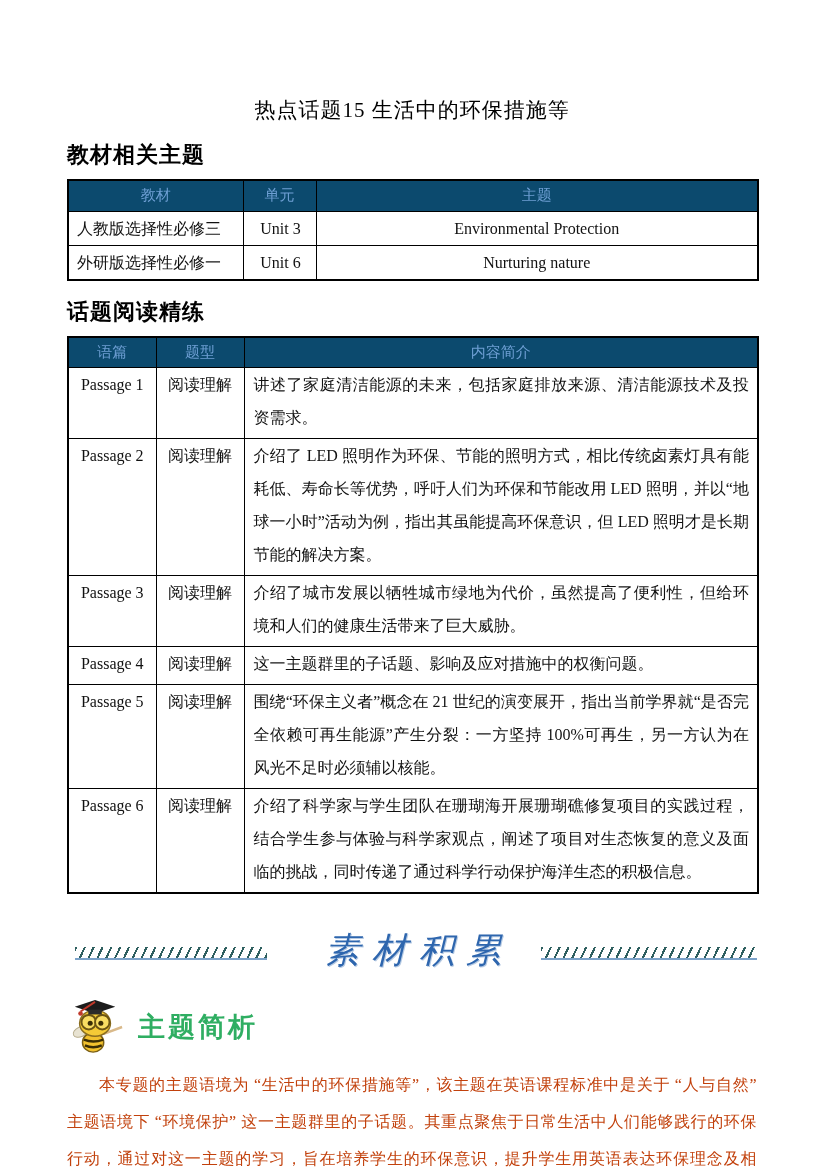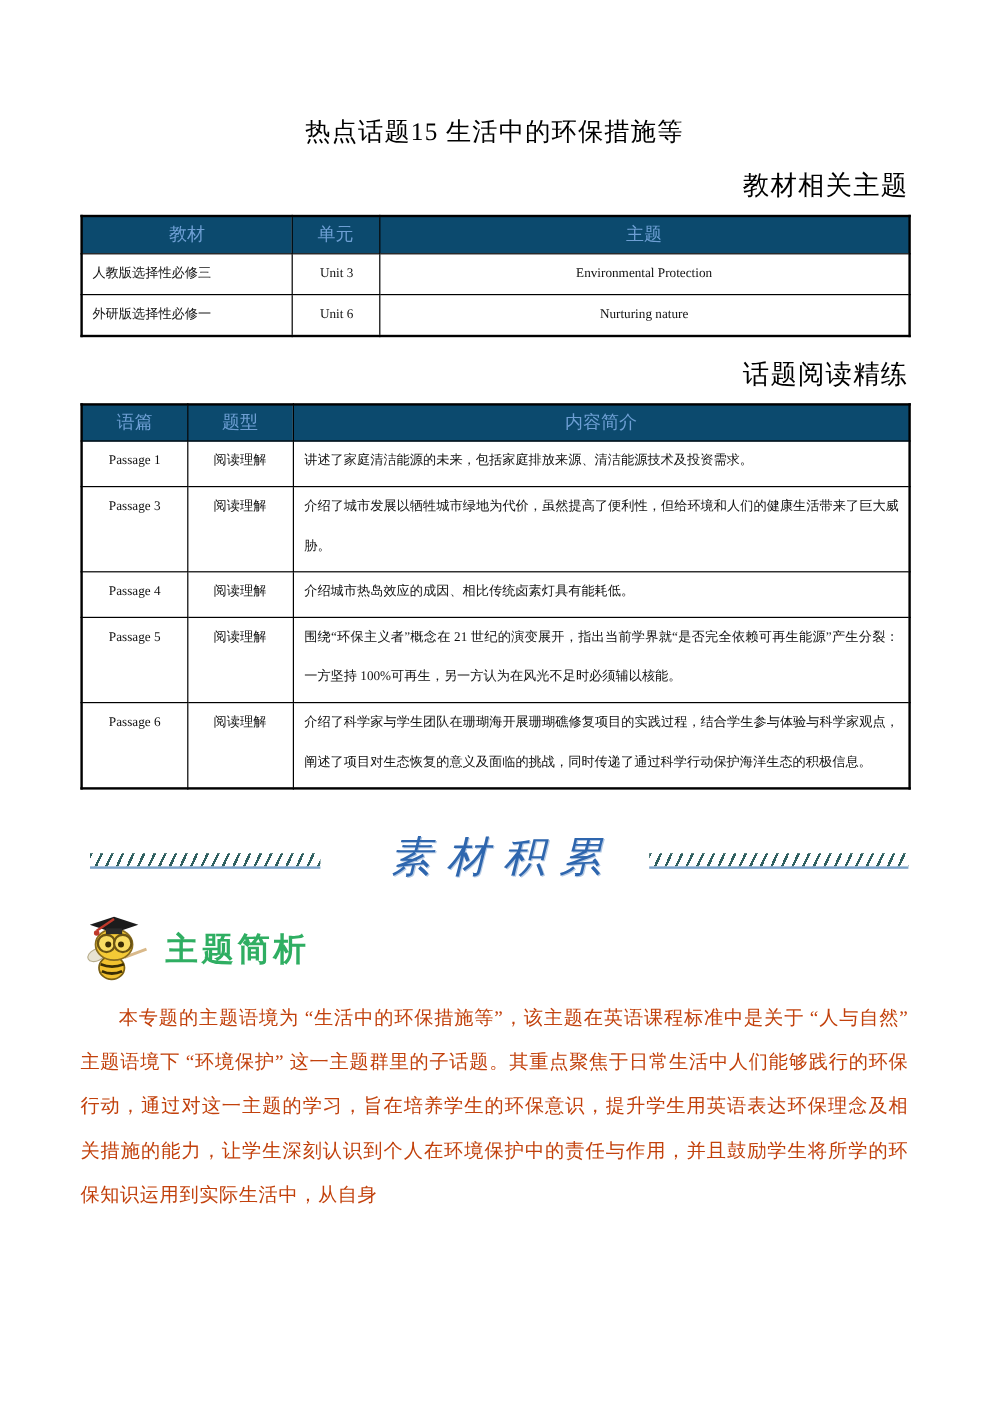--- a/index.html
+++ b/index.html
@@ -9,26 +9,26 @@
     font-family:"Liberation Serif","DejaVu Serif",serif;
     color:#111;
   }
   .doc { padding:96px 70px 0 67px; }
 
   .title {
     text-align:center; font-size:21px; font-weight:normal; color:#000;
     letter-spacing:1px;
   }
   .sub-heading {
-    text-align:right; font-size:22px; font-weight:normal; color:#000;
+    text-align:left; font-size:22px; font-weight:bold; color:#000;
     margin-top:16px; margin-bottom:9px; letter-spacing:1px;
   }
 
   table { width:100%; border-collapse:collapse; border:2px solid #000; table-layout:fixed; }
-  th, td { border:1px solid #000; font-size:11px; padding:2px 6px; }
+  th, td { border:1px solid #000; font-size:16px; padding:2px 6px; }
   thead th {
     background:#0c4a6e; color:#6e9fd4; font-weight:normal;
     height:31px; text-align:center; font-size:15px;
   }
   td { height:32px; vertical-align:top; line-height:29px; }
 
   
   .t1 .c1 { width:175px; } .t1 .c2 { width:73px; } .t1 .c3 { width:442px; }
   .t1 td.col-textbook { text-align:left; padding-left:8px; }
   .t1 td.col-unit { text-align:center; padding-left:8px; font-family:"Liberation Serif",serif; }
@@ -120,28 +120,33 @@
         <th>内容简介</th>
       </tr>
     </thead>
     <tbody>
         <tr>
           <td class="col-passage">Passage 1</td>
           <td class="col-type">阅读理解</td>
           <td class="col-summary">讲述了家庭清洁能源的未来，包括家庭排放来源、清洁能源技术及投资需求。</td>
         </tr>
         <tr>
+          <td class="col-passage">Passage 2</td>
+          <td class="col-type">阅读理解</td>
+          <td class="col-summary">介绍了 LED 照明作为环保、节能的照明方式，相比传统卤素灯具有能耗低、寿命长等优势，呼吁人们为环保和节能改用 LED 照明，并以“地球一小时”活动为例，指出其虽能提高环保意识，但 LED 照明才是长期节能的解决方案。</td>
+        </tr>
+        <tr>
           <td class="col-passage">Passage 3</td>
           <td class="col-type">阅读理解</td>
           <td class="col-summary">介绍了城市发展以牺牲城市绿地为代价，虽然提高了便利性，但给环境和人们的健康生活带来了巨大威胁。</td>
         </tr>
         <tr>
           <td class="col-passage">Passage 4</td>
           <td class="col-type">阅读理解</td>
-          <td class="col-summary">介绍城市热岛效应的成因、相比传统卤素灯具有能耗低。</td>
+          <td class="col-summary">这一主题群里的子话题、影响及应对措施中的权衡问题。</td>
         </tr>
         <tr>
           <td class="col-passage">Passage 5</td>
           <td class="col-type">阅读理解</td>
           <td class="col-summary">围绕“环保主义者”概念在 21 世纪的演变展开，指出当前学界就“是否完全依赖可再生能源”产生分裂：一方坚持 100%可再生，另一方认为在风光不足时必须辅以核能。</td>
         </tr>
         <tr>
           <td class="col-passage">Passage 6</td>
           <td class="col-type">阅读理解</td>
           <td class="col-summary">介绍了科学家与学生团队在珊瑚海开展珊瑚礁修复项目的实践过程，结合学生参与体验与科学家观点，阐述了项目对生态恢复的意义及面临的挑战，同时传递了通过科学行动保护海洋生态的积极信息。</td>

